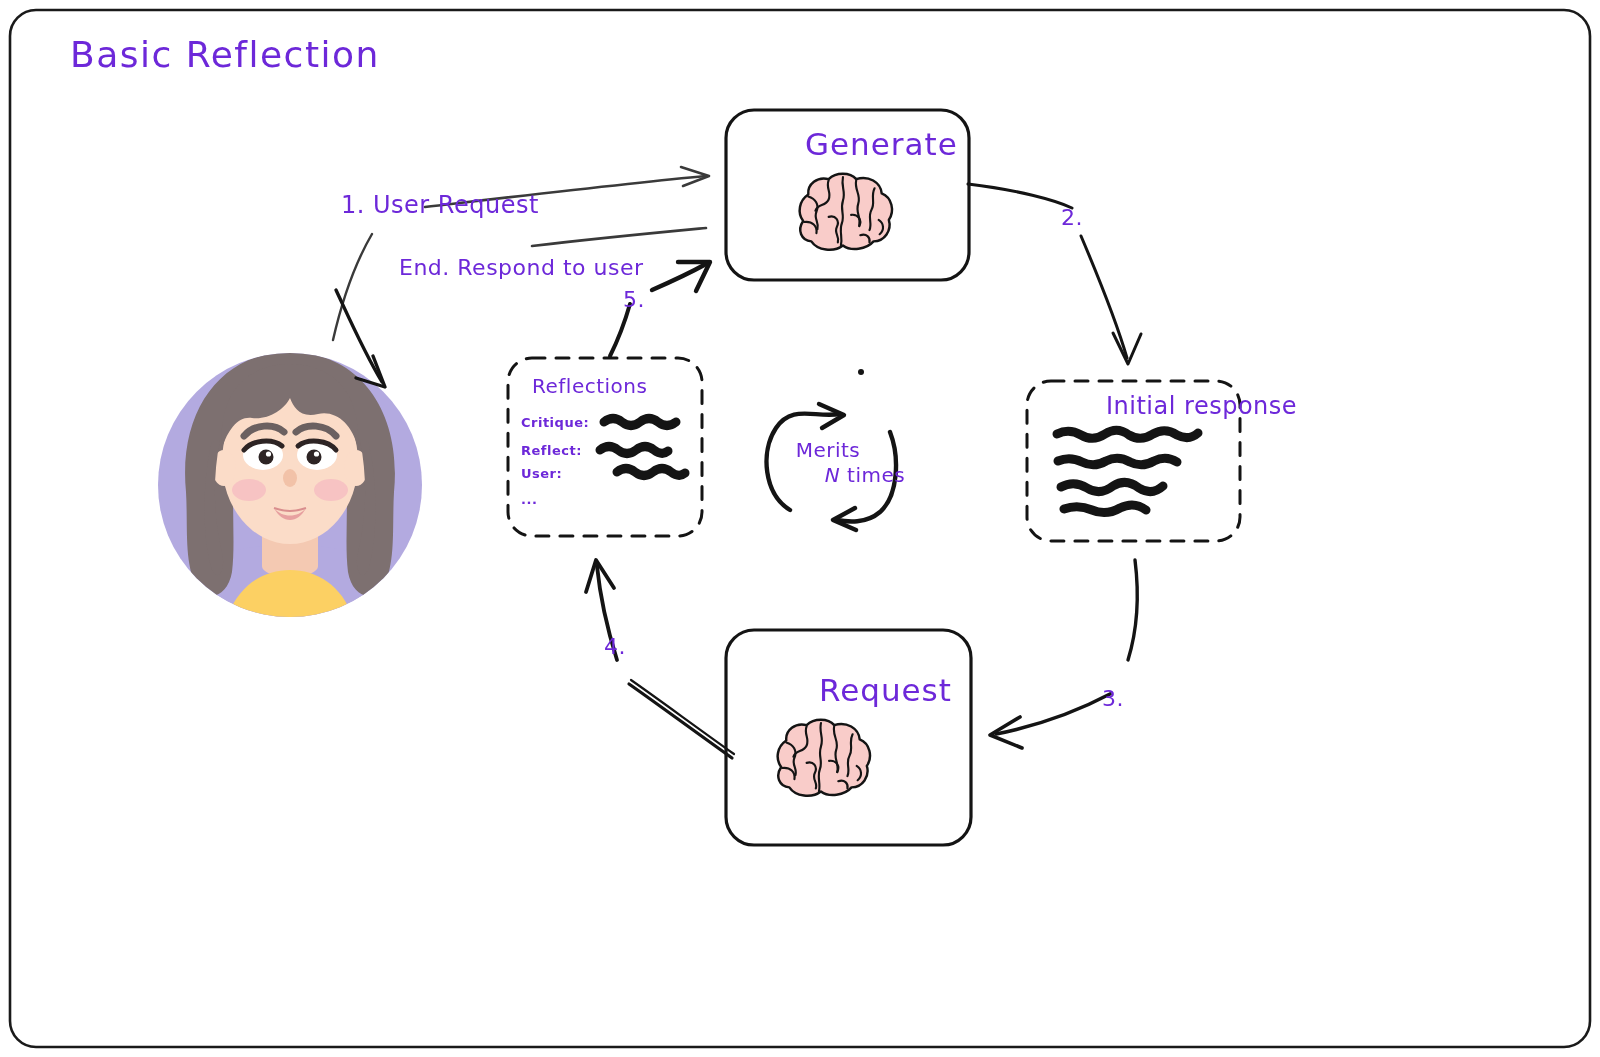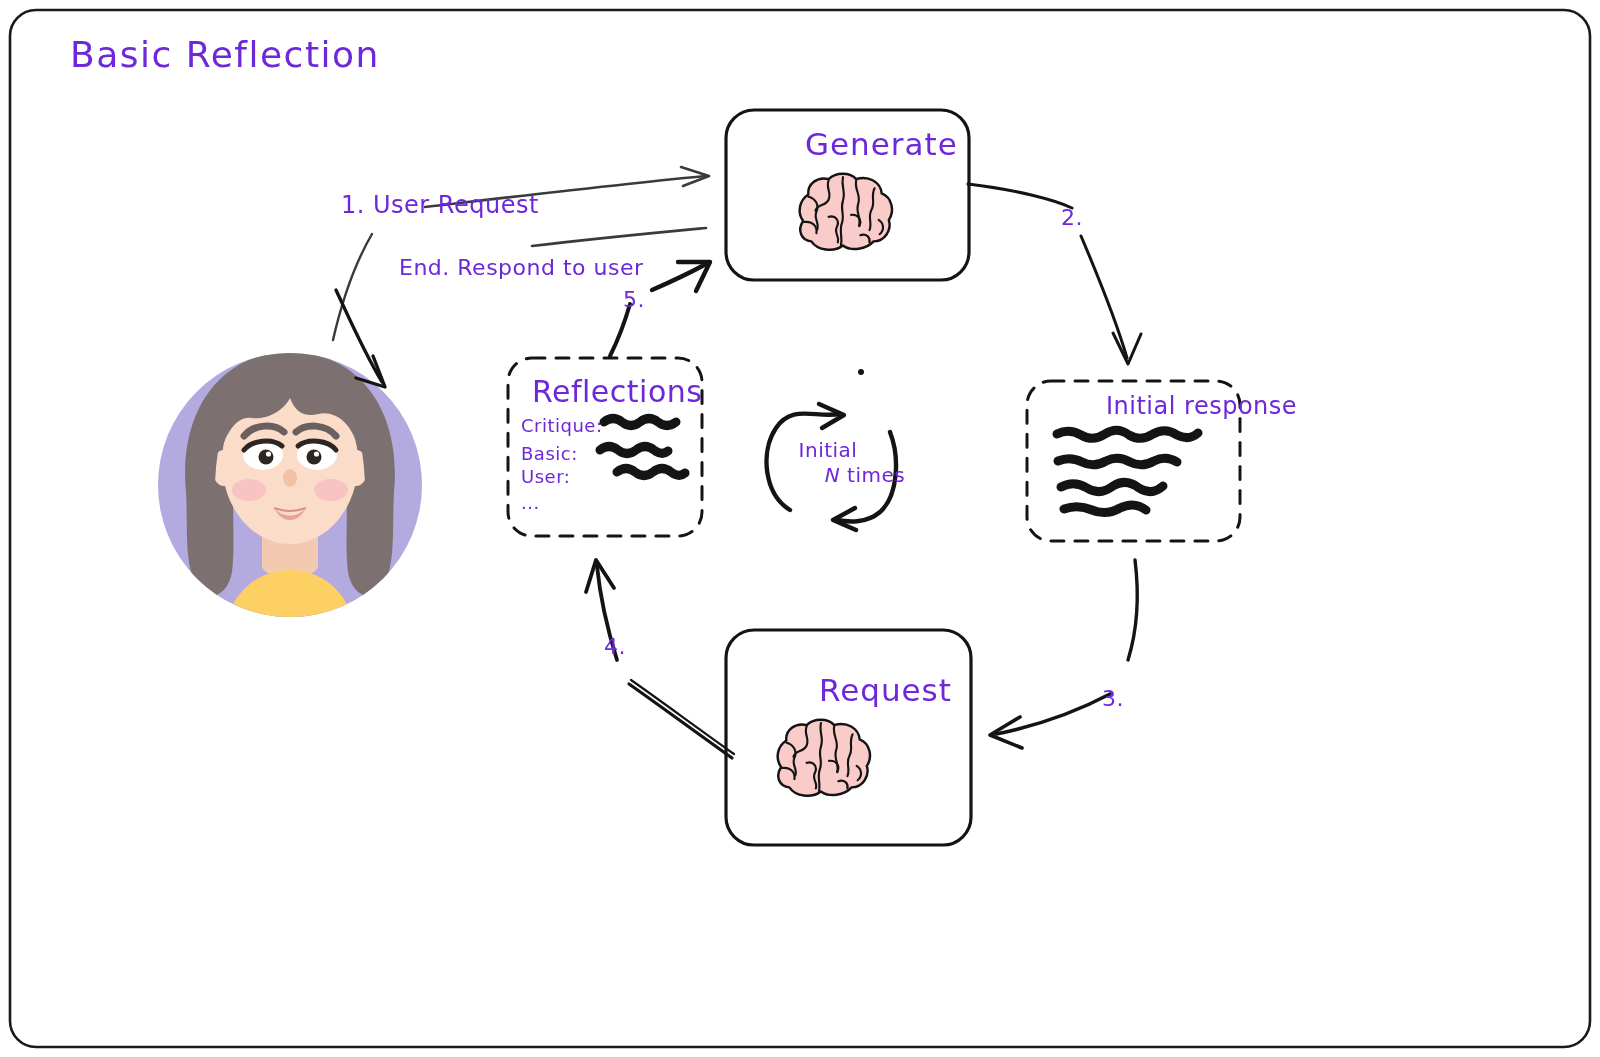--- a/index.html
+++ b/index.html
@@ -36,21 +36,21 @@
   }
   #frame-title {
     left: 70px;
     top: 34px;
     font-size: 36px;
     letter-spacing: 1.5px;
   }
   .node-title { font-size: 31px; letter-spacing: 1px; margin-left: 24px; }
   .small-label { font-size: 21px; }
   .step-num { font-size: 22px; }
-  .list-label { font-size: 18px; }
+  .list-label { font-size: 13px; font-weight: bold; }
   .loop-label { font-size: 20px; text-align: center; }
   .loop-label i { font-style: italic; }
 </style>
 </head>
 <body>
 
 <div id="canvas">
 
   <svg id="scene" viewBox="0 0 1600 1057" xmlns="http://www.w3.org/2000/svg">
 
@@ -213,28 +213,28 @@
   </svg>
 
   <div class="txt" id="frame-title">Basic Reflection</div>
 
   <div class="txt node-title" style="left:781px; top:126px;">Generate</div>
 
   <div class="txt node-title" style="left:795px; top:672px;">Request</div>
 
   <div class="txt small-label" style="left:1106px; top:392px; font-size:24px;">Initial response</div>
 
-  <div class="txt" style="left:532px; top:374px; font-size:30px;">Reflections</div>
+  <div class="txt" style="left:532px; top:374px; font-size:20px;">Reflections</div>
 
   <div class="txt list-label" style="left:521px; top:415px;">Critique:</div>
-  <div class="txt list-label" style="left:521px; top:443px;">Basic:</div>
+  <div class="txt list-label" style="left:521px; top:443px;">Reflect:</div>
   <div class="txt list-label" style="left:521px; top:466px;">User:</div>
   <div class="txt list-label" style="left:521px; top:492px;">...</div>
 
-  <div class="txt loop-label" style="left:785px; top:438px; width:86px;">Initial</div>
+  <div class="txt loop-label" style="left:785px; top:438px; width:86px;">Merits</div>
   <div class="txt loop-label" style="left:820px; top:463px; width:90px;"><i>N</i><span> times</span></div>
 
   <div class="txt small-label" style="left:341px; top:191px; font-size:24px;">1. User Request</div>
 
   <div class="txt small-label" style="left:364px; top:255px; font-size:22px;margin-left:35px;">End. Respond to user</div>
 
   <div class="txt step-num" style="left:1061px; top:205px;">2.</div>
 
   <div class="txt step-num" style="left:1102px; top:686px;">3.</div>
 

